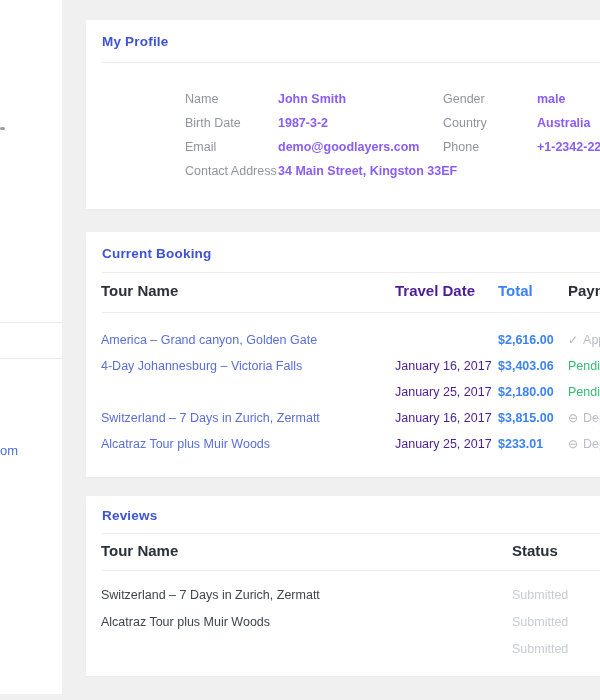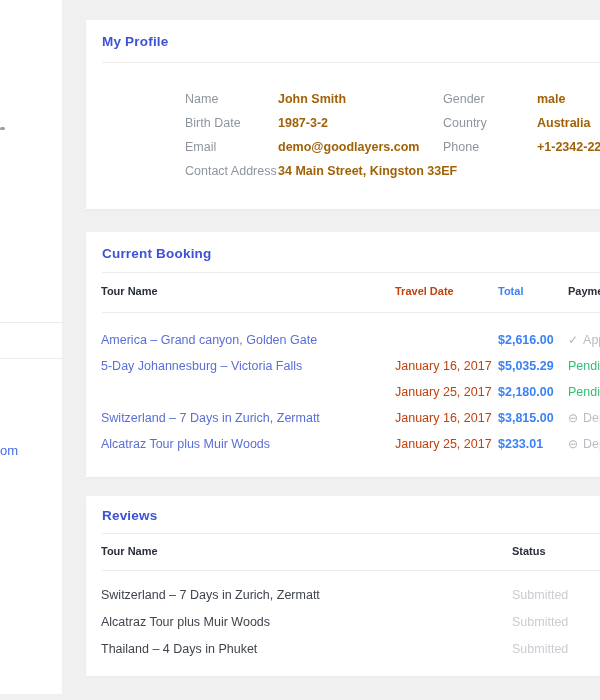--- a/index.html
+++ b/index.html
@@ -38,31 +38,31 @@
     position:absolute; left:16px; top:63px; width:60px; height:60px; border-radius:50%;
     background:
       radial-gradient(circle at 52% 44%, #d8c3a9 0 20%, rgba(0,0,0,0) 21%),
       radial-gradient(circle at 52% 28%, #2e2username620 0 26%, rgba(0,0,0,0) 27%),
       radial-gradient(circle at 50% 24%, #30271f 0 30%, rgba(0,0,0,0) 31%),
       linear-gradient(180deg, #8a8274 0%, #6e655a 35%, #55647c 68%, #2f3a4c 100%);
     overflow:hidden;
   }
   .pf-row { position:absolute; height:18px; line-height:18px; font-size:12.5px; white-space:nowrap; }
   .pf-label { position:absolute; left:0; color:#8f959e; }
-  .pf-value { position:absolute; left:93px; color:#a16207; font-weight:bold; }
+  .pf-value { position:absolute; left:93px; color:#8b5cf6; font-weight:bold; }
   .pf-left  { left:99px; }
   .pf-right { left:357px; }
   .pf-right .pf-value { left:94px; }
 
   
-  .th { position:absolute; height:18px; line-height:18px; font-size:11px; font-weight:bold; color:#2a2f3a; white-space:nowrap; }
+  .th { position:absolute; height:18px; line-height:18px; font-size:15px; font-weight:bold; color:#2a2f3a; white-space:nowrap; }
   .row { position:absolute; left:0; right:0; height:26px; line-height:26px; font-size:12.5px; white-space:nowrap; }
   .cell { position:absolute; top:0; height:26px; line-height:26px; white-space:nowrap; }
   .c-tour   { left:15px; }
-  .c-date   { left:309px; color:#c2410c; }
+  .c-date   { left:309px; color:#4c1d95; }
   .c-total  { left:412px; color:#3b82f6; font-weight:bold; }
   .c-status { left:482px; }
   .tour-link { color:#5a6fd6; cursor:pointer; text-decoration:none; }
   .status-green { color:#34bd74; }
   .status-muted { color:#b9bec5; }
   .status-icon { display:inline-block; margin-right:5px; color:#b3b8bf; font-size:12px; }
 
   #card-booking { top:232px; height:245px; }
   #card-reviews { top:496px; height:180px; }
 
@@ -125,23 +125,23 @@
   <div class="th c-total" style="top:50px;">Total</div>
   <div class="th c-status" style="top:50px;">Payment</div>
   <div class="divider" style="top:80px; left:16px;"></div>
 
   <div class="row" style="top:95px;">
     <span class="cell c-tour"><a class="tour-link">America – Grand canyon, Golden Gate</a></span>
     <span class="cell c-total">$2,616.00</span>
     <span class="cell c-status status-muted"><span class="status-icon">✓</span><span>Approved</span></span>
   </div>
   <div class="row" style="top:121px;">
-    <span class="cell c-tour"><a class="tour-link">5-Day Johannesburg – Victoria Falls</a></span>
+    <span class="cell c-tour"><a class="tour-link">4-Day Johannesburg – Victoria Falls</a></span>
     <span class="cell c-date">January 16, 2017</span>
-    <span class="cell c-total">$5,035.29</span>
+    <span class="cell c-total">$3,403.06</span>
     <span class="cell c-status status-green"><span>Pending</span></span>
   </div>
   <div class="row" style="top:147px;">
     <span class="cell c-date">January 25, 2017</span>
     <span class="cell c-total">$2,180.00</span>
     <span class="cell c-status status-green"><span>Pending</span></span>
   </div>
   <div class="row" style="top:173px;">
     <span class="cell c-tour"><a class="tour-link">Switzerland – 7 Days in Zurich, Zermatt</a></span>
     <span class="cell c-date">January 16, 2017</span>
@@ -166,16 +166,15 @@
 
   <div class="row rv-row" style="top:86px;">
     <span class="cell rv-tour">Switzerland – 7 Days in Zurich, Zermatt</span>
     <span class="cell rv-status">Submitted</span>
   </div>
   <div class="row rv-row" style="top:113px;">
     <span class="cell rv-tour">Alcatraz Tour plus Muir Woods</span>
     <span class="cell rv-status">Submitted</span>
   </div>
   <div class="row rv-row" style="top:140px;">
-    <span class="cell rv-tour">Thailand – 4 Days in Phuket</span>
     <span class="cell rv-status">Submitted</span>
   </div>
 </div>
 
 </body></html>

